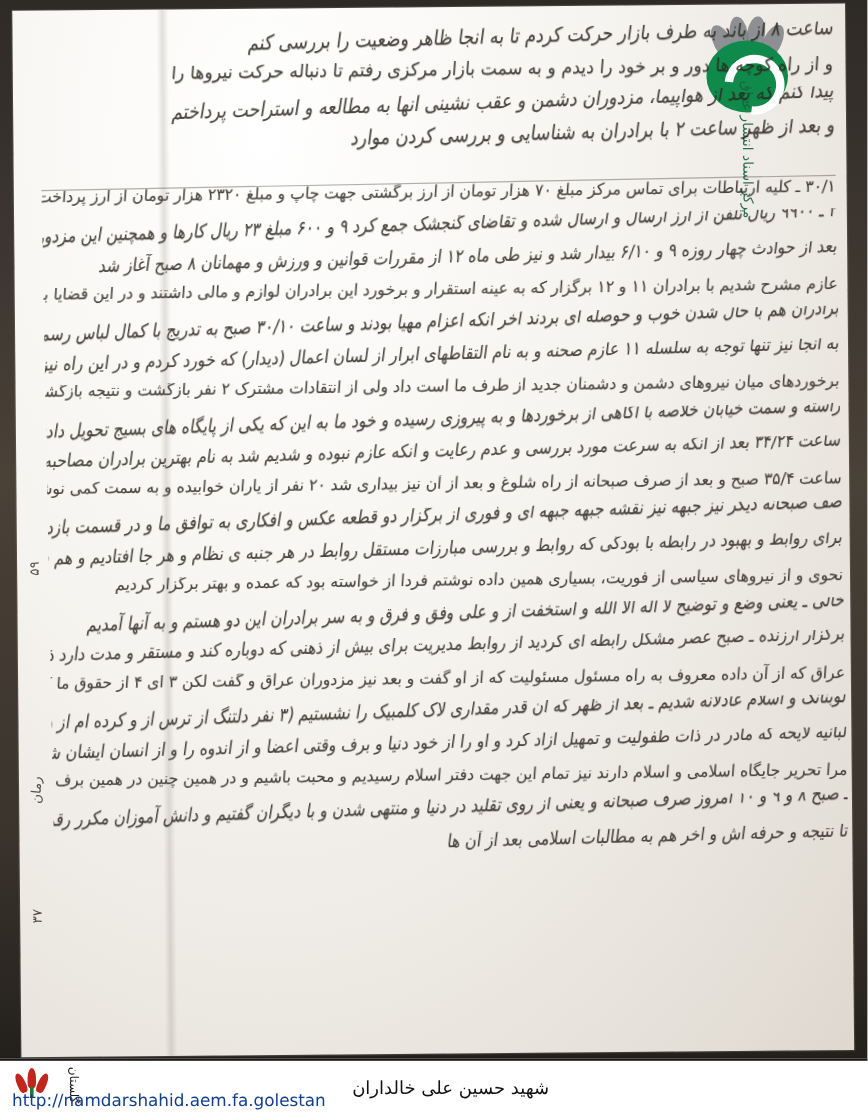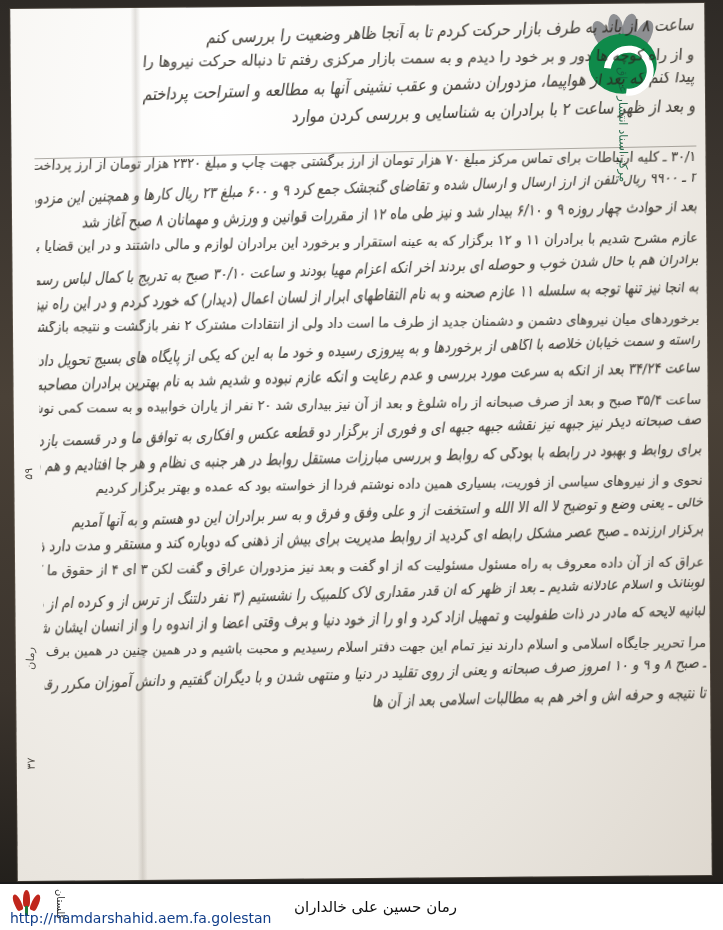--- a/index.html
+++ b/index.html
@@ -292,16 +292,16 @@
   <div id="caption-bar">
     <div id="caption-logo">
       <div class="tulip">
         <i></i>
           <i></i>
           <i></i>
       </div>
       <div class="brand">گلستان</div>
       <div id="caption-url">http://namdarshahid.aem.fa.golestan</div>
     </div>
-    <div id="caption-title">رمان حسین علی خالداران</div>
+    <div id="caption-title">شهید حسین علی خالداران</div>
   </div>
 
 </div>
 
 </body></html>

